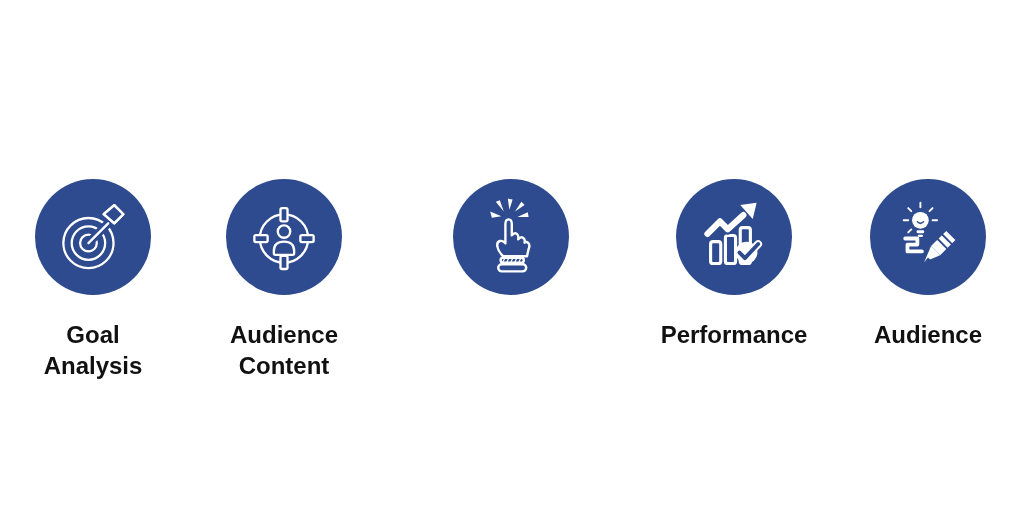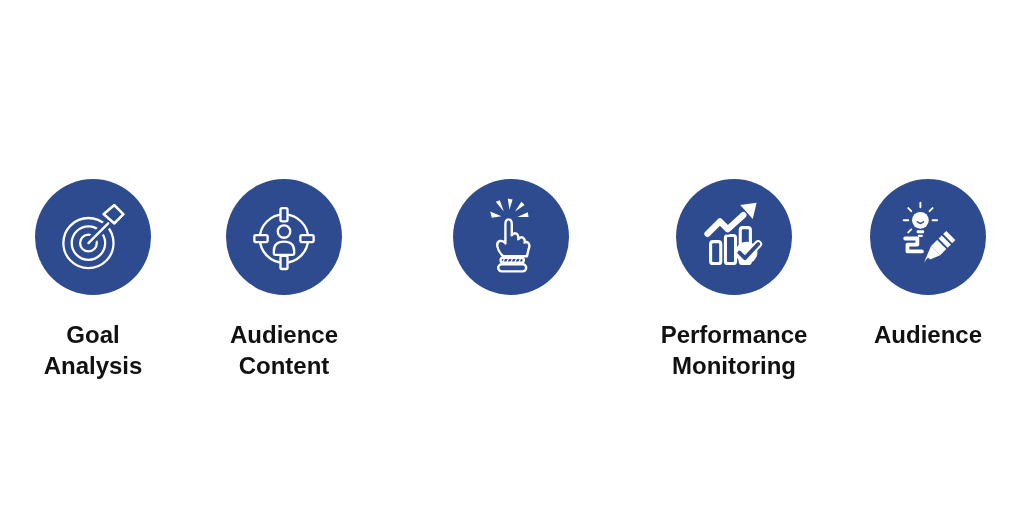--- a/index.html
+++ b/index.html
@@ -116,21 +116,20 @@
           <polygon points="58,9 79,6 74,27" fill="#ffffff" stroke="none"></polygon>
 
           <circle cx="66" cy="70" r="14" fill="#ffffff" stroke="none"></circle>
           <polyline points="57,70 64,77 81,59" stroke="#ffffff" stroke-width="10"></polyline>
           <polyline points="57,70 64,77 81,59" stroke="#2d4b8e" stroke-width="5"></polyline>
         </svg>
       </span>
     </div>
     <div class="label">
       <span>Performance</span>
-      <span>Monitoring</span>
     </div>
   </div>
 
   <div class="step" style="left:823px">
     <div class="circle">
       <span>
         <svg width="76" height="76" viewBox="0 0 100 100" fill="none" stroke-linecap="round" stroke-linejoin="round">
 
           <circle cx="40" cy="28" r="11" fill="#ffffff" stroke="none"></circle>
           <path d="M36,30 q4,4 8,0" stroke="#2d4b8e" stroke-width="2"></path>

